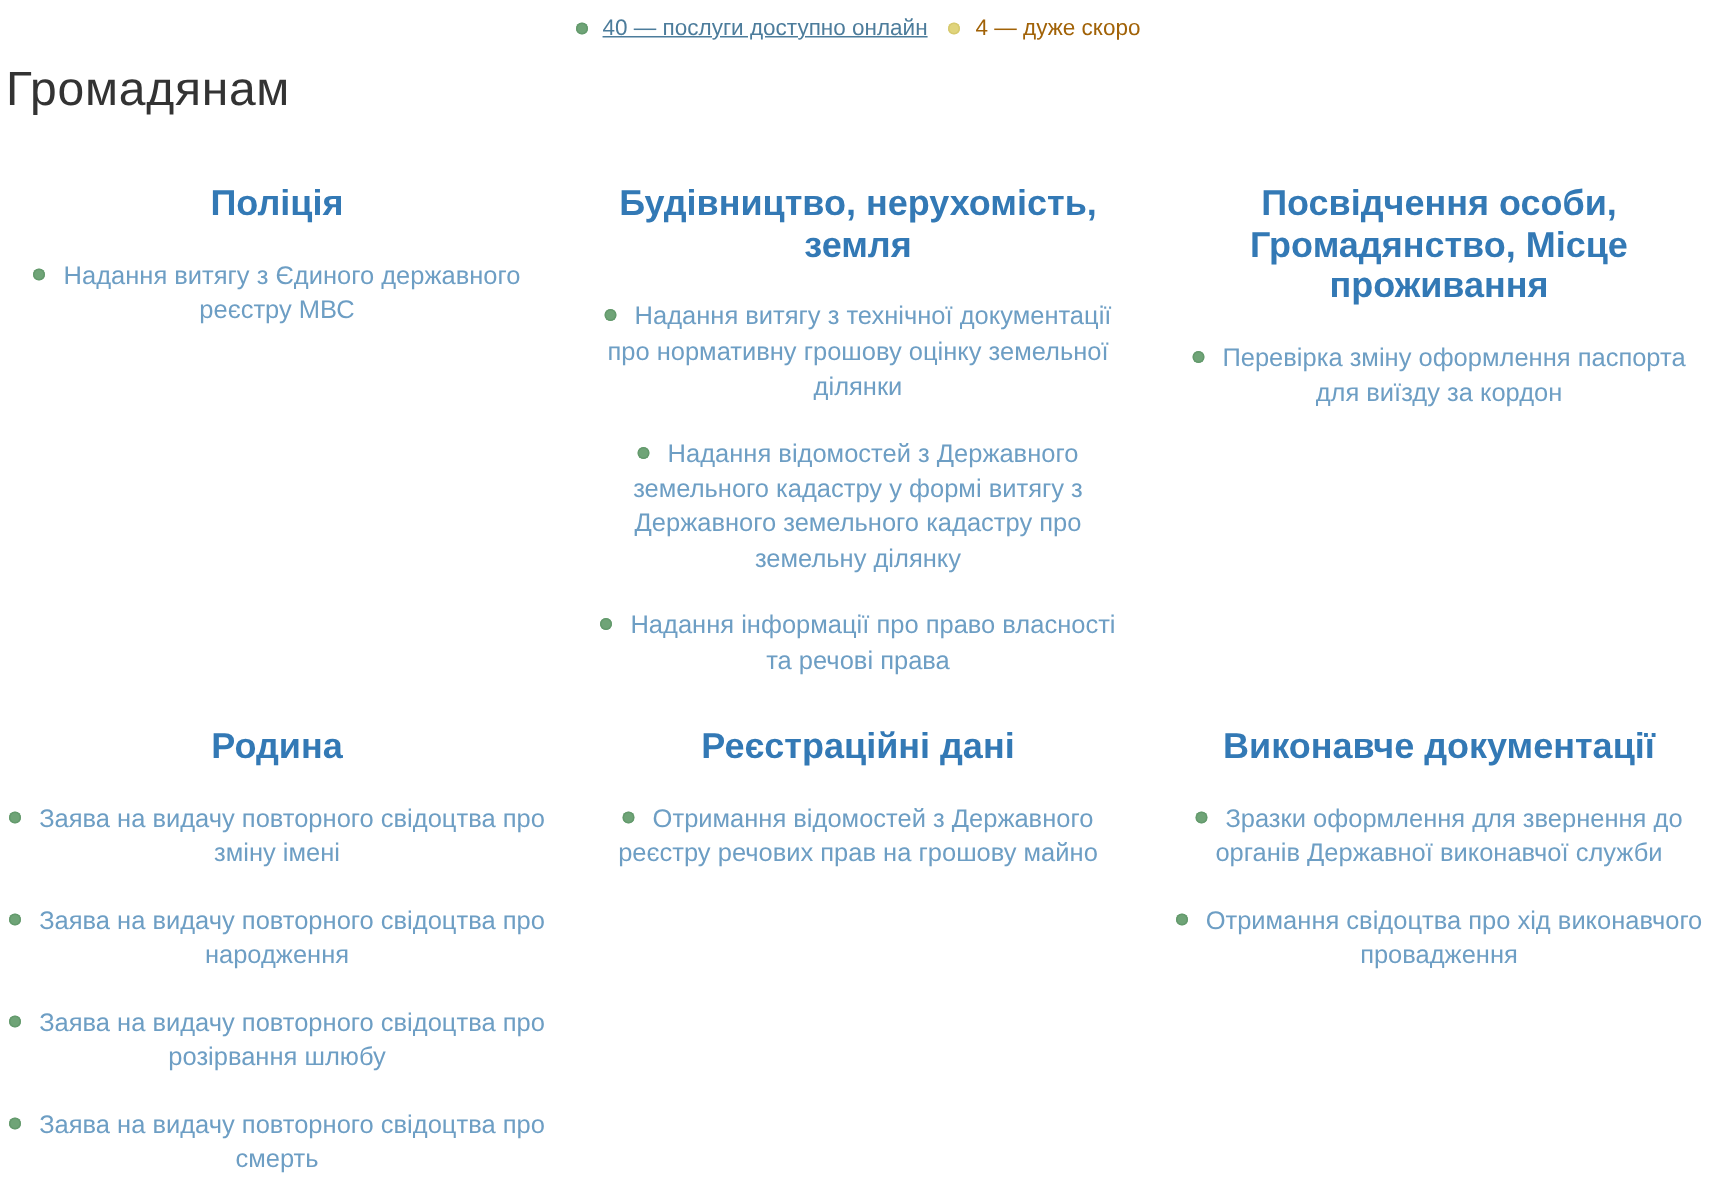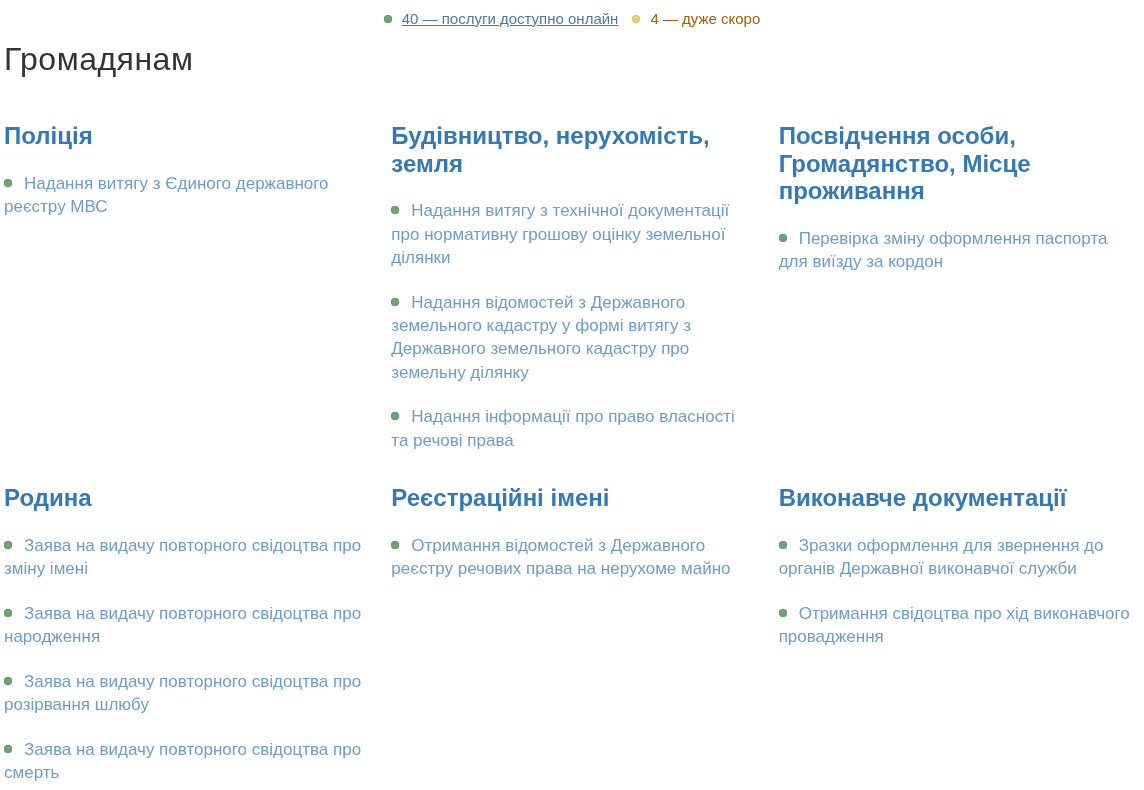--- a/index.html
+++ b/index.html
@@ -48,21 +48,21 @@
   }
 
   
   .grid {
     margin-top: 44px;
     display: grid;
     grid-template-columns: repeat(3, 1fr);
     column-gap: 26px;
     row-gap: 32px;
   }
-  .category { min-width: 0; }
+  .category { min-width: 0; text-align: center; }
   h2.category-title {
     margin: 0 0 22px 0;
     font-size: 24px;
     line-height: 1.15;
     font-weight: 700;
     color: #3379b5;
   }
   p.service {
     margin: 0 0 21px 0;
     font-size: 17px;
@@ -117,22 +117,22 @@
     <div class="category">
       <h2 class="category-title">Родина</h2>
       <p class="service"><span class="dot dot-green"></span><a class="service-link">Заява на видачу повторного свідоцтва про зміну імені</a></p>
       <p class="service"><span class="dot dot-green"></span><a class="service-link">Заява на видачу повторного свідоцтва про народження</a></p>
       <p class="service"><span class="dot dot-green"></span><a class="service-link">Заява на видачу повторного свідоцтва про розірвання шлюбу</a></p>
       <p class="service"><span class="dot dot-green"></span><a class="service-link">Заява на видачу повторного свідоцтва про смерть</a></p>
 
     </div>
 
     <div class="category">
-      <h2 class="category-title">Реєстраційні імені</h2>
-      <p class="service"><span class="dot dot-green"></span><a class="service-link">Отримання відомостей з Державного реєстру речових права на нерухоме майно</a></p>
+      <h2 class="category-title">Реєстраційні дані</h2>
+      <p class="service"><span class="dot dot-green"></span><a class="service-link">Отримання відомостей з Державного реєстру речових прав на грошову майно</a></p>
     </div>
 
     <div class="category">
       <h2 class="category-title">Виконавче документації</h2>
       <p class="service"><span class="dot dot-green"></span><a class="service-link">Зразки оформлення для звернення до органів Державної виконавчої служби</a></p>
       <p class="service"><span class="dot dot-green"></span><a class="service-link">Отримання свідоцтва про хід виконавчого провадження</a></p>
     </div>
 
   </div>
 </div>

